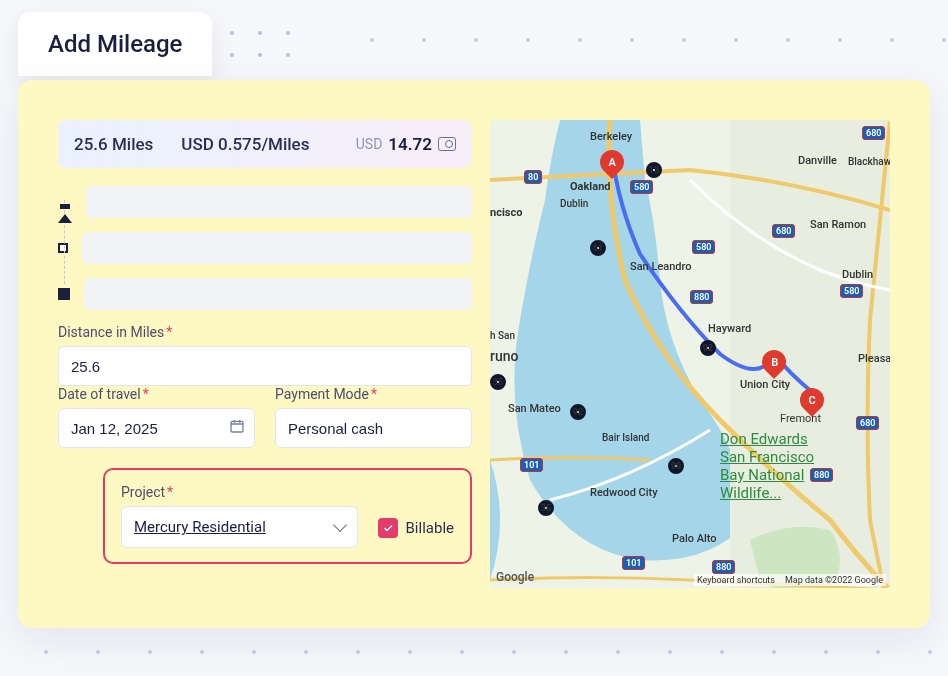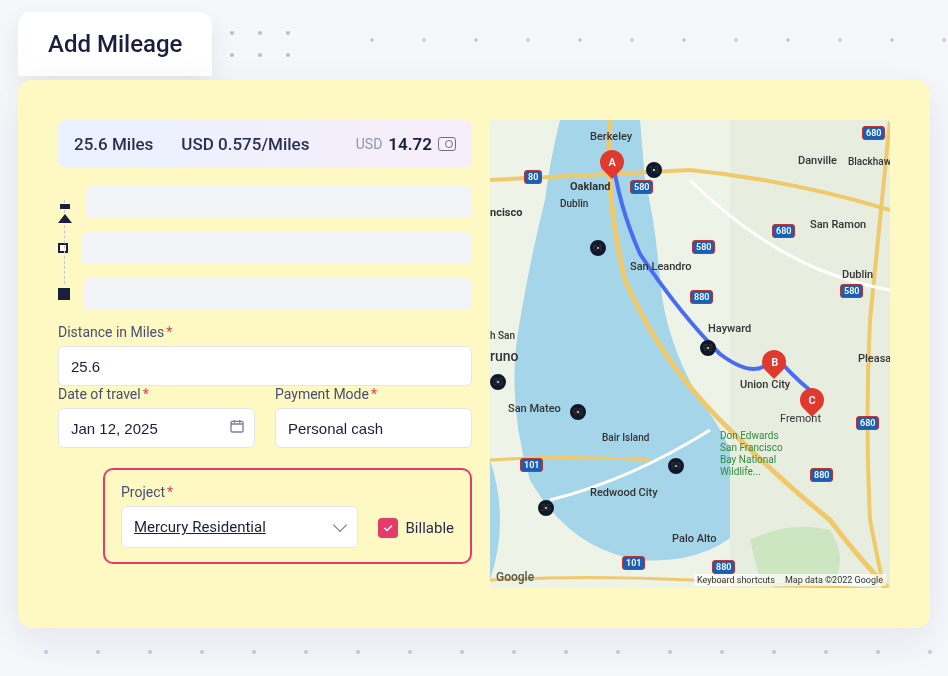--- a/index.html
+++ b/index.html
@@ -322,23 +322,24 @@
   font-size:9px;
   color:#fff;
   font-weight:600;
   padding:1px 3px;
   border-radius:3px;
 }
 .hwy.blue { background:#1a5fb4; border:1px solid #c53030; }
 .hwy.wht { background:#fff; color:#333; border:7px solid #0f172a; border-radius:50%; width:16px; height:16px; display:flex;align-items:center;justify-content:center; padding:0;}
 .park-label {
   position:absolute;
-  font-size:10px;
+  font-size:15px;
   color:#2e8b3e;
   line-height:1.2;
+  text-decoration:underline;
 }
 </style>
 </head>
 <body>
 
 <div class="dots-row dots-top">
   <div class="dot"></div>
     <div class="dot"></div>
     <div class="dot"></div>
     <div class="dot"></div>

